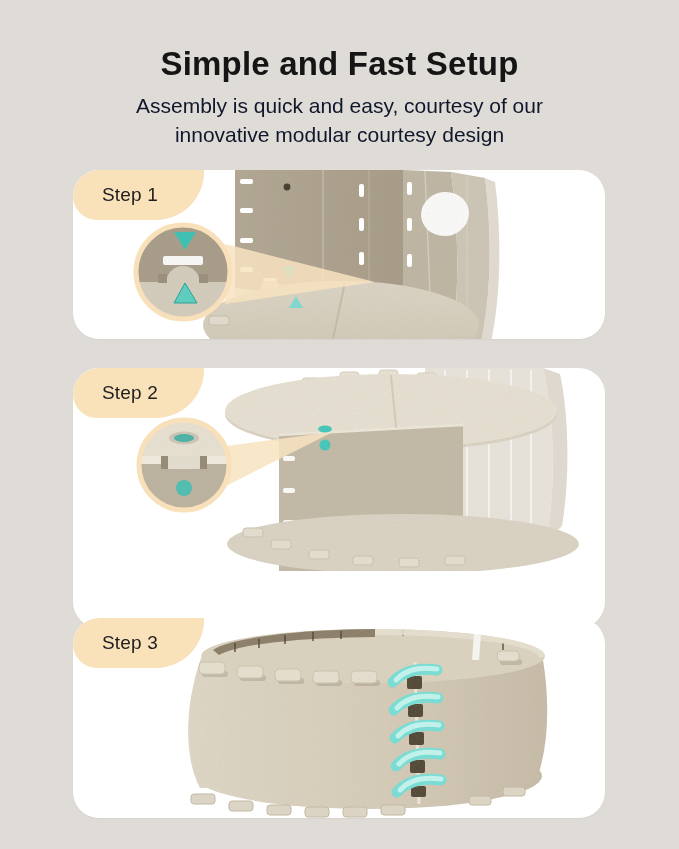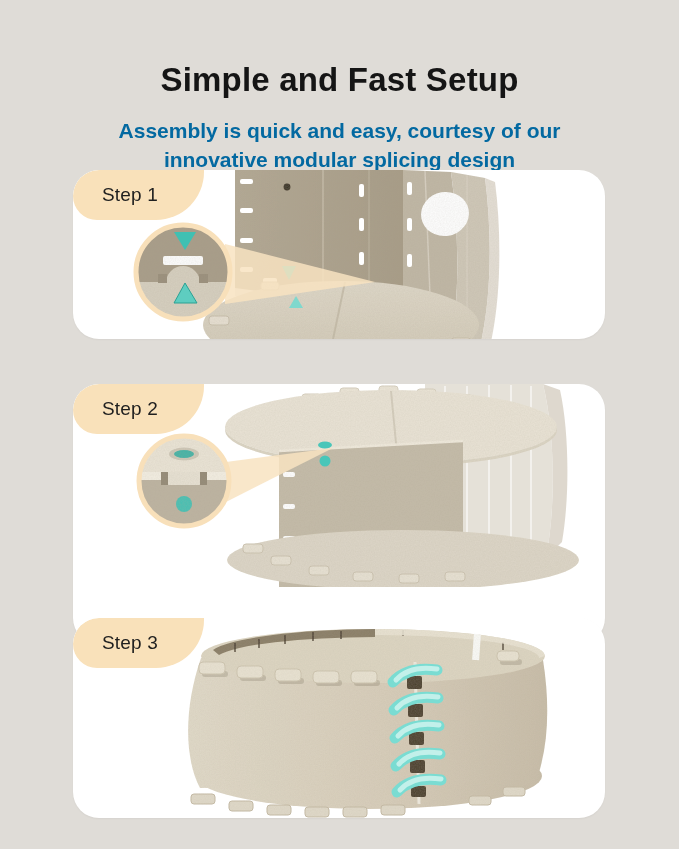--- a/index.html
+++ b/index.html
@@ -5,33 +5,33 @@
   html,body{margin:0;padding:0;}
   body{
     width:679px;height:849px;overflow:hidden;
     background:#dfdcd7;
     font-family:"Liberation Sans", sans-serif;
     -webkit-font-smoothing:antialiased;
   }
   .stage{position:relative;width:679px;height:849px;}
   .header{position:absolute;top:44px;left:0;width:679px;text-align:center;}
   .title{
-    margin:16px;font-size:33px;line-height:40px;font-weight:700;color:#151515;
+    margin:0;font-size:33px;line-height:40px;font-weight:700;color:#151515;
     letter-spacing:.2px;
   }
   .subtitle{
-    margin:7px 0 0 0;font-size:21px;line-height:29px;font-weight:700;color:#0369a1;
+    margin:7px 0 0 0;font-size:21px;line-height:29px;font-weight:400;color:#0f172a;
   }
   .card{
     position:absolute;left:73px;width:532px;background:#ffffff;
     border-radius:26px;overflow:hidden;
     box-shadow:0 1px 2px rgba(0,0,0,0.04);
   }
   .card.c1{top:170px;height:169px;}
-  .card.c2{top:384px;height:260px;}
+  .card.c2{top:368px;height:260px;}
   .card.c3{top:618px;height:200px;text-align:right;}
   .badge{
     position:absolute;top:0;left:0;z-index:5;
     width:131px;height:50px;
     background:#f9e1ba;
     border-radius:26px 0 48px 24px;
     display:flex;align-items:center;
     padding-left:29px;box-sizing:border-box;
   }
   .badge span{
@@ -39,21 +39,21 @@
   }
   .illus{position:absolute;top:0;left:0;display:block;}
 </style>
 </head>
 <body>
 
 <div class="stage">
 
   <div class="header">
     <h1 class="title">Simple and Fast Setup</h1>
-    <p class="subtitle"><span>Assembly is quick and easy, courtesy of our</span><br><span>innovative modular splicing design</span></p>
+    <p class="subtitle"><span>Assembly is quick and easy, courtesy of our</span><br><span>innovative modular courtesy design</span></p>
   </div>
 
   <section class="card c1">
     <svg class="illus" width="532" height="201" viewBox="0 0 532 201" xmlns="http://www.w3.org/2000/svg">
       <defs>
         <filter id="c1-felt" x="-5%" y="-5%" width="110%" height="110%">
           <feTurbulence type="fractalNoise" baseFrequency="0.8" numOctaves="2" seed="7" result="n"></feTurbulence>
           <feColorMatrix in="n" type="matrix" values="0 0 0 0 0.38  0 0 0 0 0.34  0 0 0 0 0.26  0 0 0 0.20 0" result="tint"></feColorMatrix>
           <feComposite in="tint" in2="SourceGraphic" operator="in" result="tex"></feComposite>
           <feMerge>

